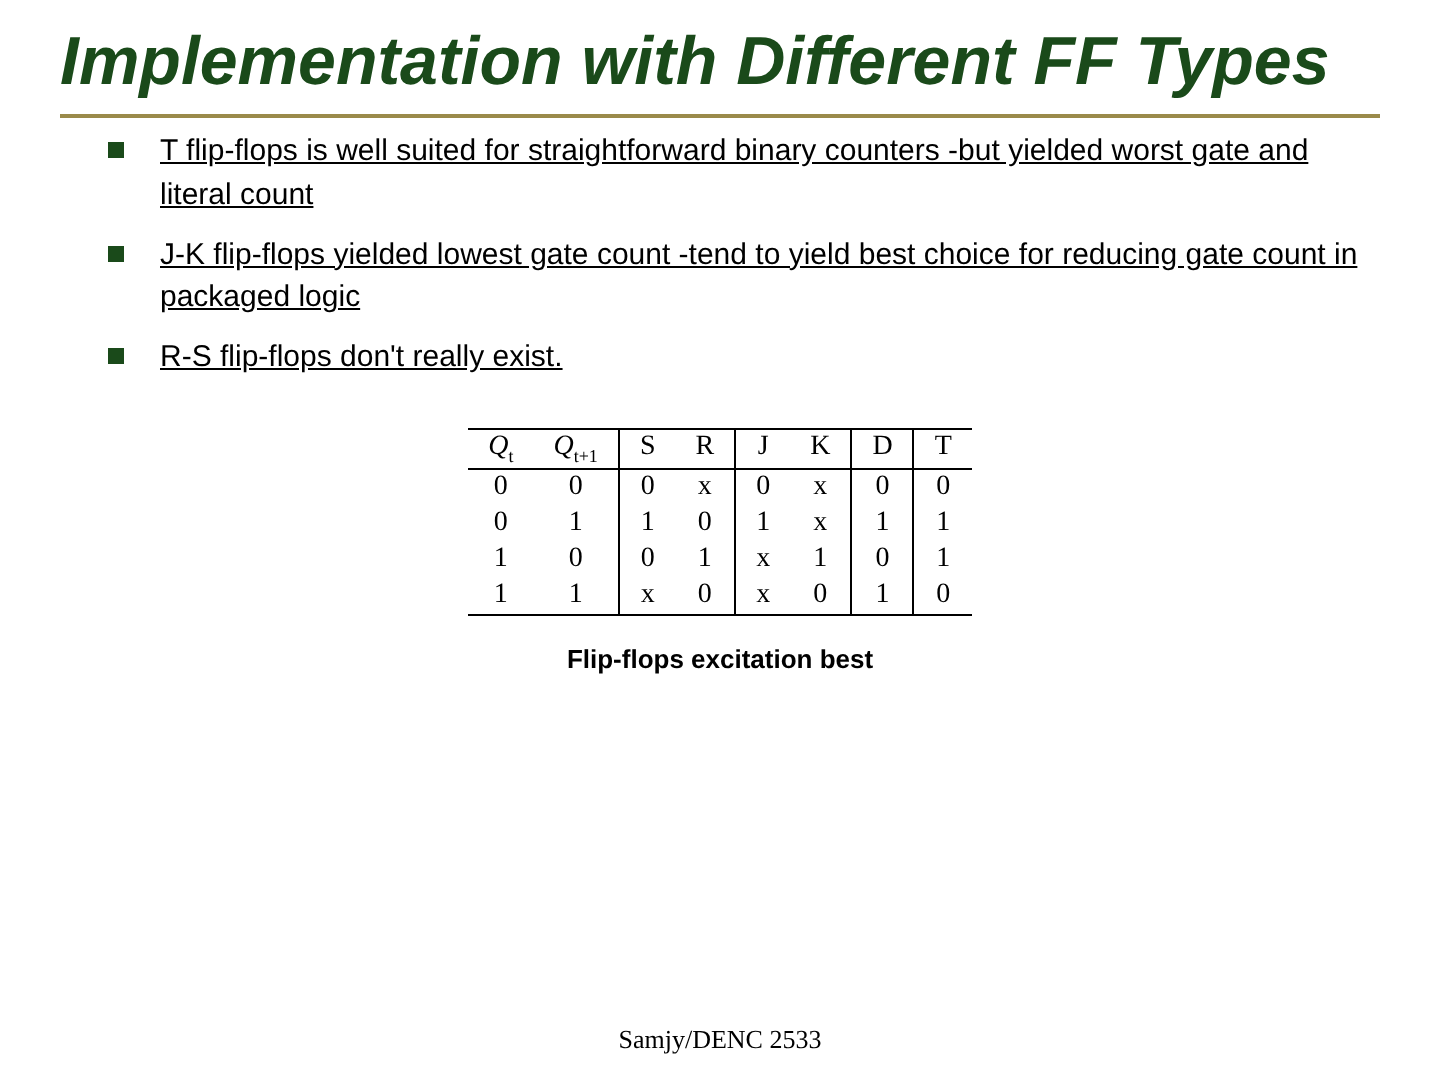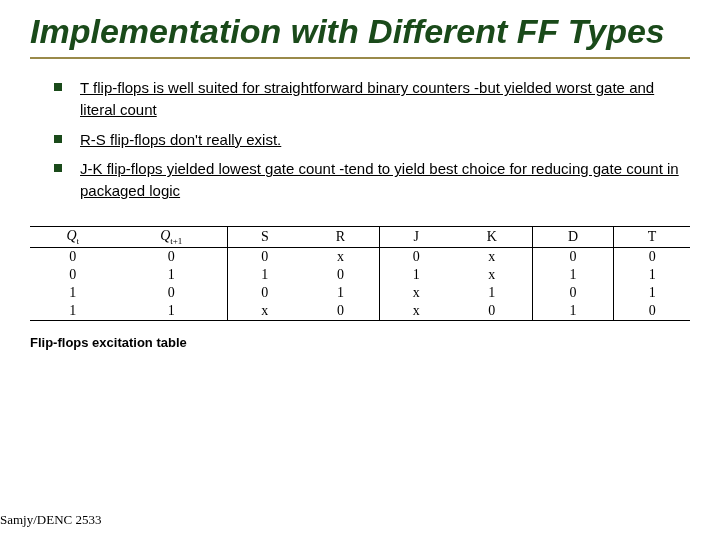--- a/index.html
+++ b/index.html
@@ -16,21 +16,21 @@
     padding: 12px 30px 0 30px;
   }
   .title {
     font-family: Arial, Helvetica, sans-serif;
     font-weight: bold;
     font-style: italic;
     font-size: 34px;
     line-height: 1.15;
     color: #1a4a1a;
     padding-bottom: 6px;
-    margin-bottom: 18px;
+    margin-bottom: 6px;
     border-bottom: 2px solid #9a8a4a;
   }
   .bullets {
     list-style: none;
     padding-left: 24px;
   }
   .bullets li {
     position: relative;
     font-size: 15px;
     line-height: 1.45;
@@ -44,20 +44,21 @@
     position: absolute;
     left: 0;
     top: 6px;
     width: 8px;
     height: 8px;
     background: #1a4a1a;
   }
   .table-wrap {
     display: flex;
     flex-direction: column;
+    align-items: center;
     margin-top: 24px;
   }
   table.ff {
     border-collapse: collapse;
     font-family: "Times New Roman", serif;
     font-size: 14px;
   }
   table.ff th, table.ff td {
     padding: 1px 10px;
     text-align: center;
@@ -78,34 +79,35 @@
   table.ff th:nth-child(7), table.ff td:nth-child(7) { border-right: 1px solid #000; }
   .caption {
     font-size: 13px;
     font-weight: bold;
     margin-top: 14px;
   }
   .footer {
     position: absolute;
     bottom: 12px;
     left: 0; right: 0;
+    text-align: center;
     font-family: "Times New Roman", serif;
     font-size: 13px;
   }
 </style>
 </head>
 <body>
 
 <div class="slide">
   <h1 class="title">Implementation with Different FF Types</h1>
 
   <ul class="bullets">
     <li>T flip-flops is well suited for straightforward binary counters -but yielded worst gate and literal count</li>
+    <li>J-K flip-flops yielded lowest gate count -tend to yield best choice for reducing gate count in packaged logic</li>
     <li>R-S flip-flops don't really exist.</li>
-    <li>J-K flip-flops yielded lowest gate count -tend to yield best choice for reducing gate count in packaged logic</li>
   </ul>
 
   <div class="table-wrap">
     <table class="ff">
       <thead>
         <tr>
           <th class="sub"><span>Q</span><span class="sub-sub">t</span></th>
           <th class="sub"><span>Q</span><span class="sub-sub">t+1</span></th>
           <th>S</th>
           <th>R</th>
@@ -151,17 +153,17 @@
           <td>1</td>
           <td>x</td>
           <td>0</td>
           <td>x</td>
           <td>0</td>
           <td>1</td>
           <td>0</td>
         </tr>
       </tbody>
     </table>
-    <div class="caption">Flip-flops excitation table</div>
+    <div class="caption">Flip-flops excitation best</div>
   </div>
 </div>
 
 <div class="footer">Samjy/DENC 2533</div>
 
 </body></html>

